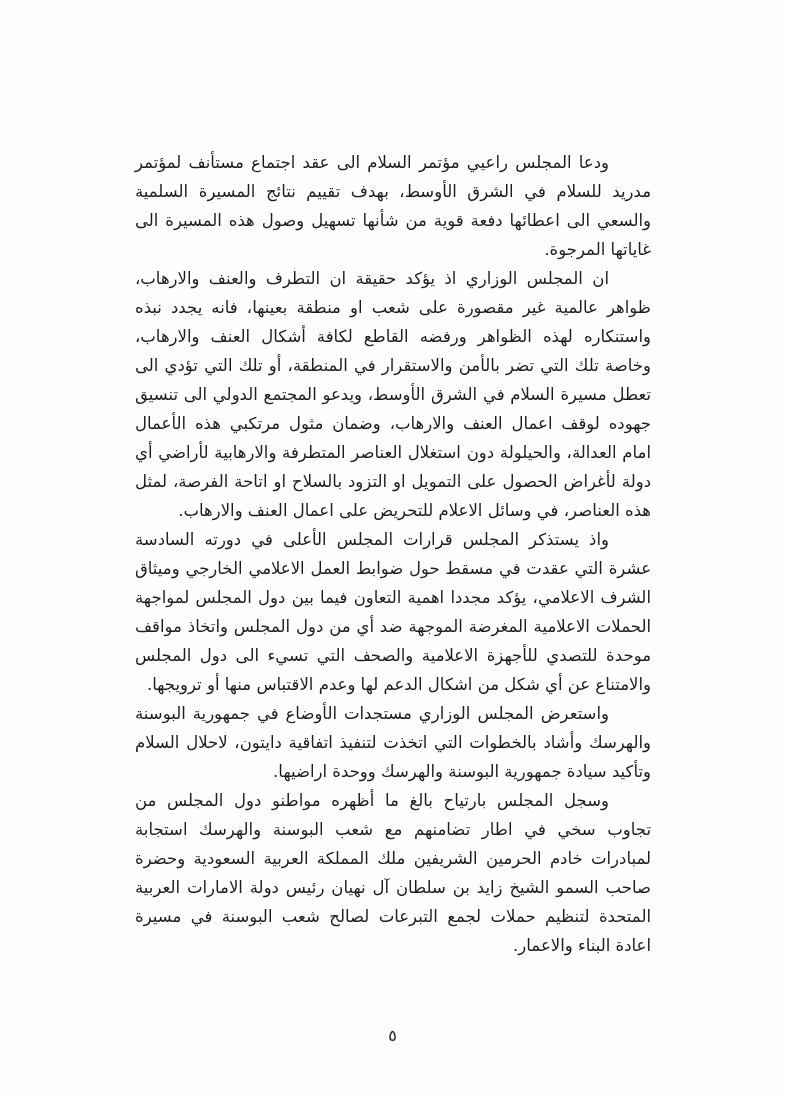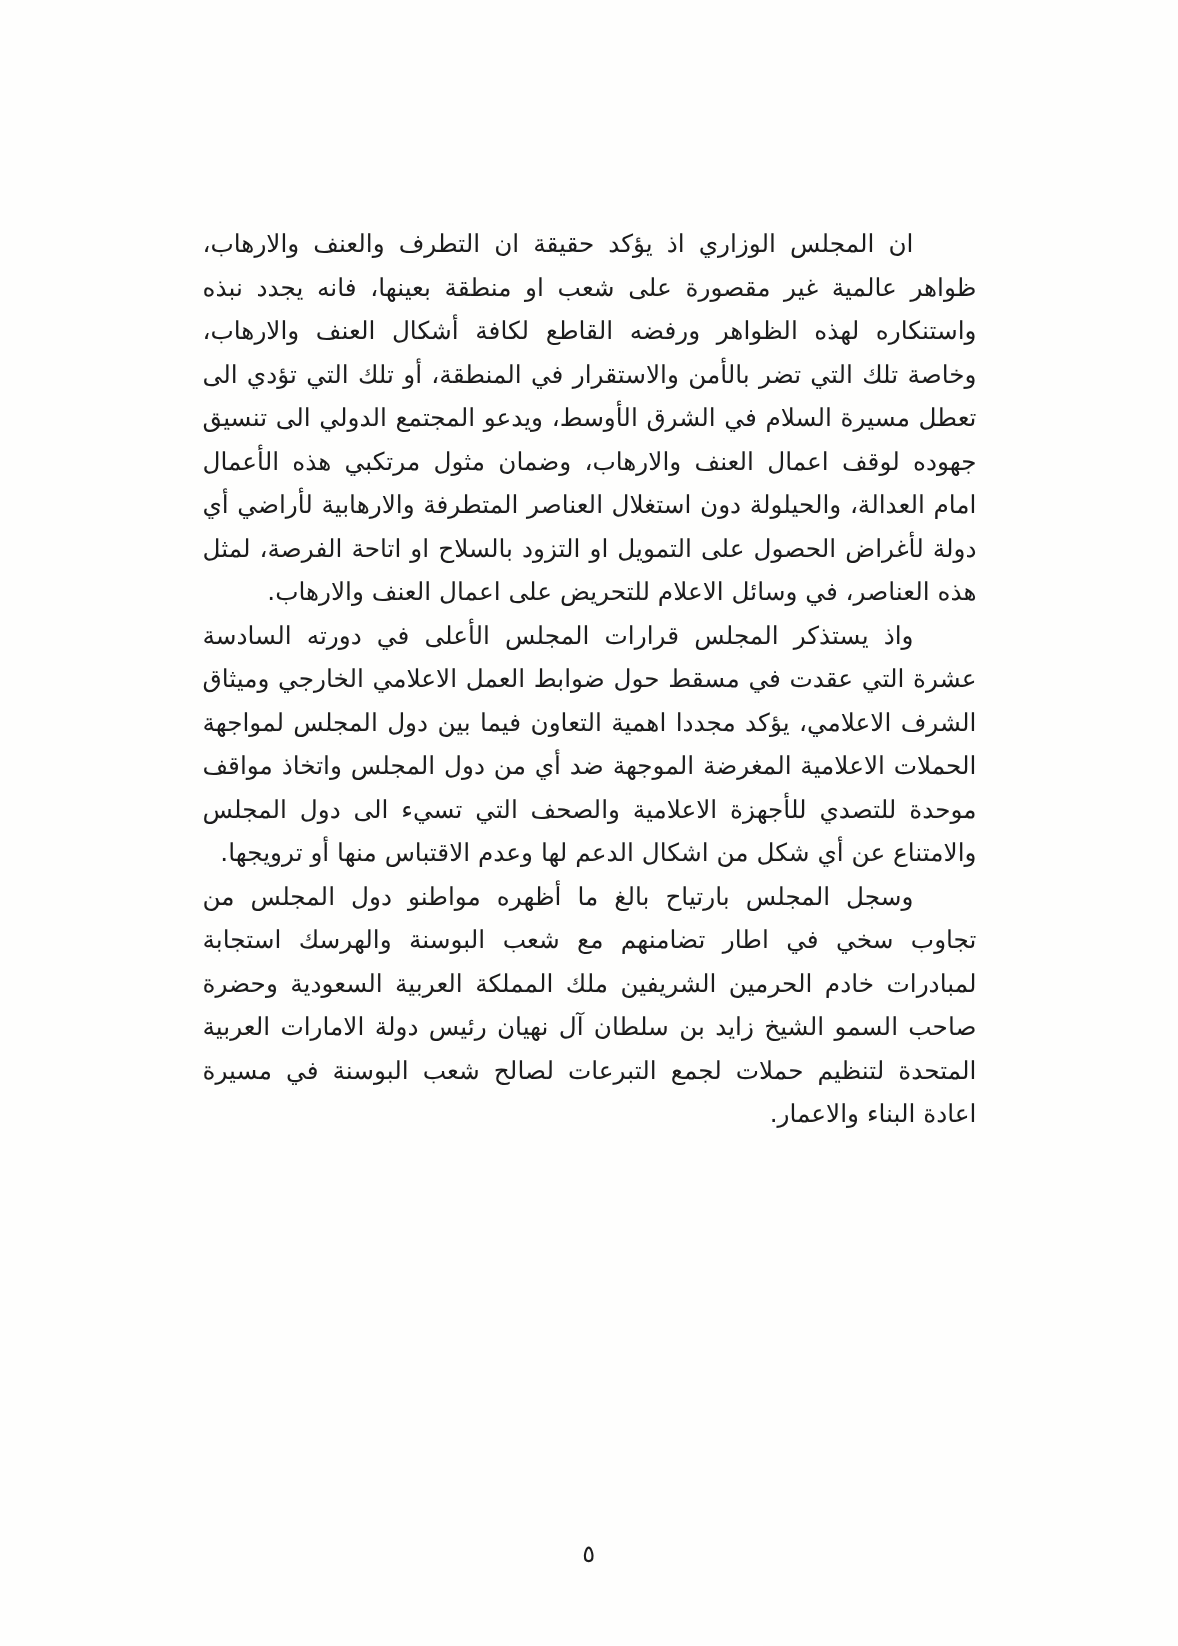--- a/index.html
+++ b/index.html
@@ -43,20 +43,22 @@
     font-size: 16px;
     color: #1c1c1c;
   }
 </style>
 </head>
 <body>
 
 <div class="page">
 
   <div class="text-block" dir="rtl">
+    <p>ودعا المجلس راعيي مؤتمر السلام الى عقد اجتماع مستأنف لمؤتمر مدريد للسلام في الشرق الأوسط، بهدف تقييم نتائج المسيرة السلمية والسعي الى اعطائها دفعة قوية من شأنها تسهيل وصول هذه المسيرة الى غاياتها المرجوة.</p>
     <p>ان المجلس الوزاري اذ يؤكد حقيقة ان التطرف والعنف والارهاب، ظواهر عالمية غير مقصورة على شعب او منطقة بعينها، فانه يجدد نبذه واستنكاره لهذه الظواهر ورفضه القاطع لكافة أشكال العنف والارهاب، وخاصة تلك التي تضر بالأمن والاستقرار في المنطقة، أو تلك التي تؤدي الى تعطل مسيرة السلام في الشرق الأوسط، ويدعو المجتمع الدولي الى تنسيق جهوده لوقف اعمال العنف والارهاب، وضمان مثول مرتكبي هذه الأعمال امام العدالة، والحيلولة دون استغلال العناصر المتطرفة والارهابية لأراضي أي دولة لأغراض الحصول على التمويل او التزود بالسلاح او اتاحة الفرصة، لمثل هذه العناصر، في وسائل الاعلام للتحريض على اعمال العنف والارهاب.</p>
     <p>واذ يستذكر المجلس قرارات المجلس الأعلى في دورته السادسة عشرة التي عقدت في مسقط حول ضوابط العمل الاعلامي الخارجي وميثاق الشرف الاعلامي، يؤكد مجددا اهمية التعاون فيما بين دول المجلس لمواجهة الحملات الاعلامية المغرضة الموجهة ضد أي من دول المجلس واتخاذ مواقف موحدة للتصدي للأجهزة الاعلامية والصحف التي تسيء الى دول المجلس والامتناع عن أي شكل من اشكال الدعم لها وعدم الاقتباس منها أو ترويجها.</p>
+    <p>واستعرض المجلس الوزاري مستجدات الأوضاع في جمهورية البوسنة والهرسك وأشاد بالخطوات التي اتخذت لتنفيذ اتفاقية دايتون، لاحلال السلام وتأكيد سيادة جمهورية البوسنة والهرسك ووحدة اراضيها.</p>
     <p>وسجل المجلس بارتياح بالغ ما أظهره مواطنو دول المجلس من تجاوب سخي في اطار تضامنهم مع شعب البوسنة والهرسك استجابة لمبادرات خادم الحرمين الشريفين ملك المملكة العربية السعودية وحضرة صاحب السمو الشيخ زايد بن سلطان آل نهيان رئيس دولة الامارات العربية المتحدة لتنظيم حملات لجمع التبرعات لصالح شعب البوسنة في مسيرة اعادة البناء والاعمار.</p>
   </div>
 
   <div class="page-number">٥</div>
 
 </div>
 
 </body></html>

